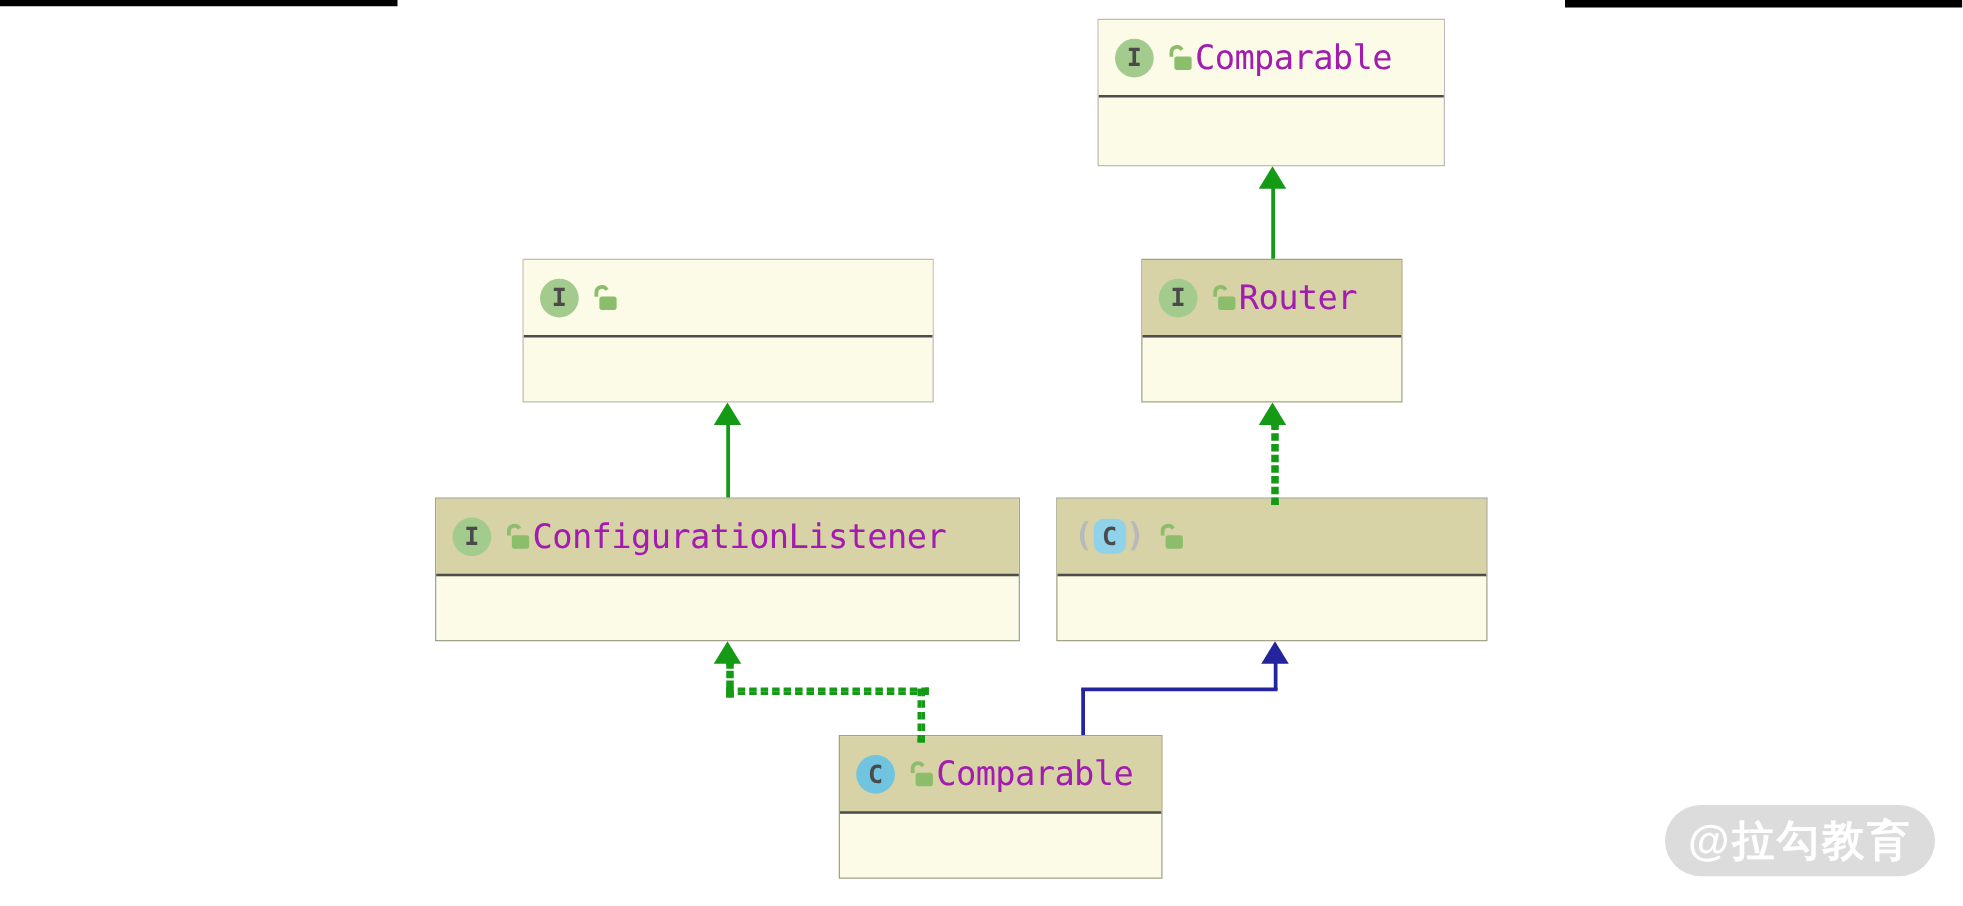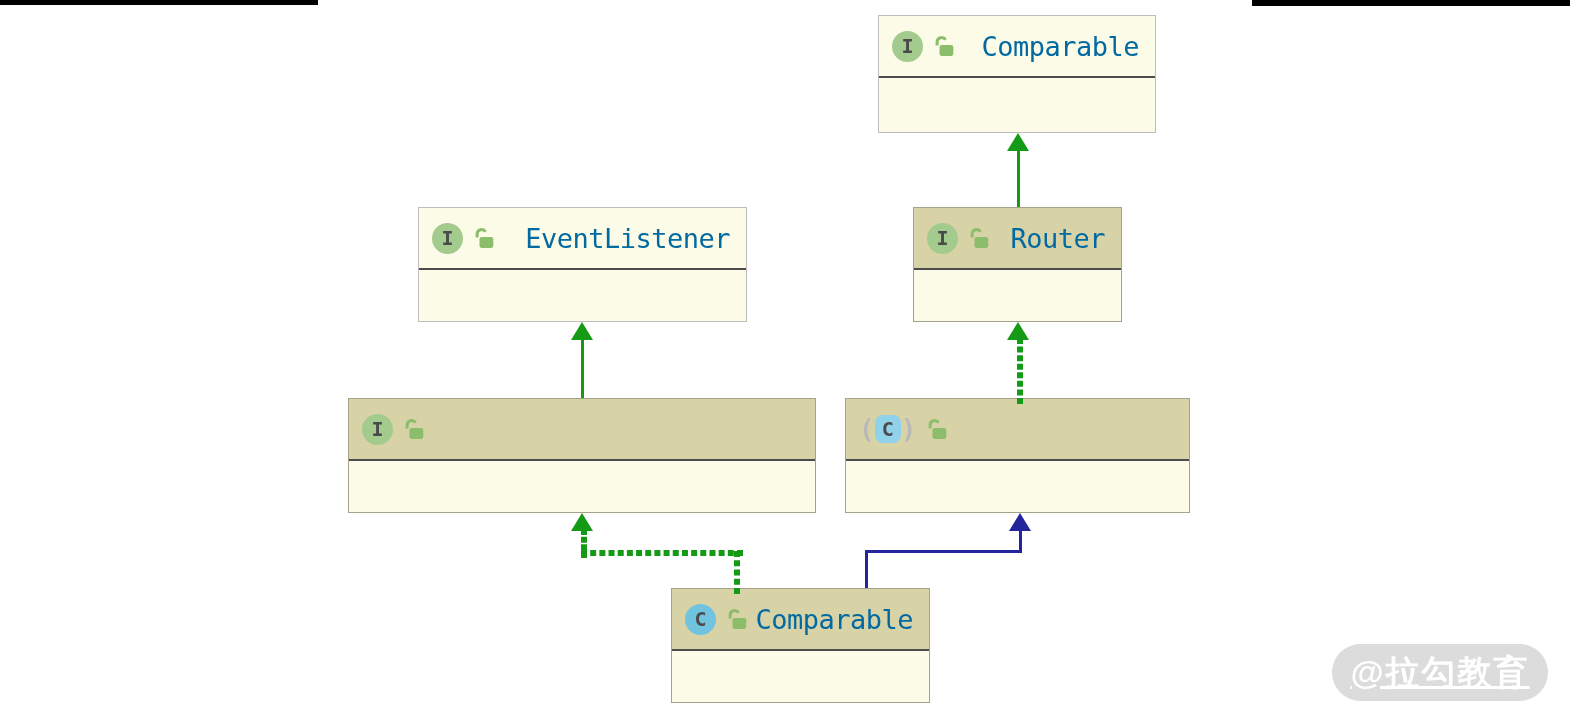--- a/index.html
+++ b/index.html
@@ -12,21 +12,21 @@
   .bar.right{left:1252px;width:318px;height:6px;}
 
   
   .node{position:absolute;background:#fbfbe7;border:1px solid #bdbdbd;box-sizing:border-box;}
   .node.hl{border-color:#a4a38a;}
   .node-header{height:62px;display:flex;align-items:center;padding:0 10px 0 13px;
                border-bottom:2px solid #4c4c4c;box-sizing:border-box;background:#fbfbe7;}
   .node.hl .node-header{background:#d7d3a6;}
   .node-body{flex:1;}
 
-  .node-label{flex:1;text-align:right;font-size:27px;color:#0369a1;letter-spacing:-0.5px;
+  .node-label{flex:1;text-align:left;font-size:27px;color:#a21caf;letter-spacing:-0.5px;
               white-space:nowrap;padding-right:6px;}
 
   .icon-circle{display:inline-flex;align-items:center;justify-content:center;
                width:31px;height:31px;border-radius:50%;
                font-size:20px;font-weight:bold;color:#4a4a4a;flex:none;}
   .icon-circle.iface{background:#a3cb8e;}
   .icon-circle.cls{background:#70c4e0;}
   .icon-circle.abs{background:#8fd2e9;width:26px;height:28px;border-radius:8px;}
   .paren{color:#b9b9b9;font-size:26px;font-weight:bold;flex:none;line-height:28px;}
   .lock{margin-left:9px;flex:none;display:inline-flex;}
@@ -47,21 +47,21 @@
   #n-eventlistener{left:418px;top:207px;width:329px;height:115px;}
   #n-router{left:913px;top:207px;width:209px;height:115px;}
   #n-configurationlistener{left:348px;top:398px;width:468px;height:115px;}
   #n-abstractrouter{left:845px;top:398px;width:345px;height:115px;}
   #n-tagrouter{left:671px;top:588px;width:259px;height:115px;}
 
   
   .watermark{position:absolute;left:1332px;top:644px;width:216px;height:57px;
              background:#dcdcdc;border-radius:29px;display:flex;align-items:center;justify-content:center;
              color:#ffffff;font-family:"Liberation Sans", sans-serif;font-size:34px;font-weight:bold;
-             letter-spacing:2px;text-decoration:underline;}
+             letter-spacing:2px;}
 </style>
 </head>
 <body>
 
 <div class="canvas">
 
   <div class="bar left"></div>
   <div class="bar right"></div>
 
   <div class="node" id="n-comparable">
@@ -80,21 +80,20 @@
 
   <div class="node" id="n-eventlistener">
     <div class="node-header">
       <span class="icon-circle iface">I</span>
       <span class="lock">
         <svg width="24" height="24" viewBox="0 0 16 16">
           <path d="M3.4,7.6 V5.4 a3,3 0 0 1 5.6,-1.5" fill="none" stroke="#8bbd6b" stroke-width="2"></path>
           <rect x="5" y="7.4" width="9.2" height="7.2" rx="1.4" fill="#8bbd6b"></rect>
         </svg>
       </span>
-      <span class="node-label">EventListener</span>
     </div>
     <div class="node-body"></div>
   </div>
 
   <div class="node hl" id="n-router">
     <div class="node-header">
       <span class="icon-circle iface">I</span>
       <span class="lock">
         <svg width="24" height="24" viewBox="0 0 16 16">
           <path d="M3.4,7.6 V5.4 a3,3 0 0 1 5.6,-1.5" fill="none" stroke="#8bbd6b" stroke-width="2"></path>
@@ -108,20 +107,21 @@
 
   <div class="node hl" id="n-configurationlistener">
     <div class="node-header">
       <span class="icon-circle iface">I</span>
       <span class="lock">
         <svg width="24" height="24" viewBox="0 0 16 16">
           <path d="M3.4,7.6 V5.4 a3,3 0 0 1 5.6,-1.5" fill="none" stroke="#8bbd6b" stroke-width="2"></path>
           <rect x="5" y="7.4" width="9.2" height="7.2" rx="1.4" fill="#8bbd6b"></rect>
         </svg>
       </span>
+      <span class="node-label">ConfigurationListener</span>
     </div>
     <div class="node-body"></div>
   </div>
 
   <div class="node hl" id="n-abstractrouter">
     <div class="node-header">
       <span class="paren">(</span>
       <span class="icon-circle abs">C</span>
       <span class="paren">)</span>
       <span class="lock">

